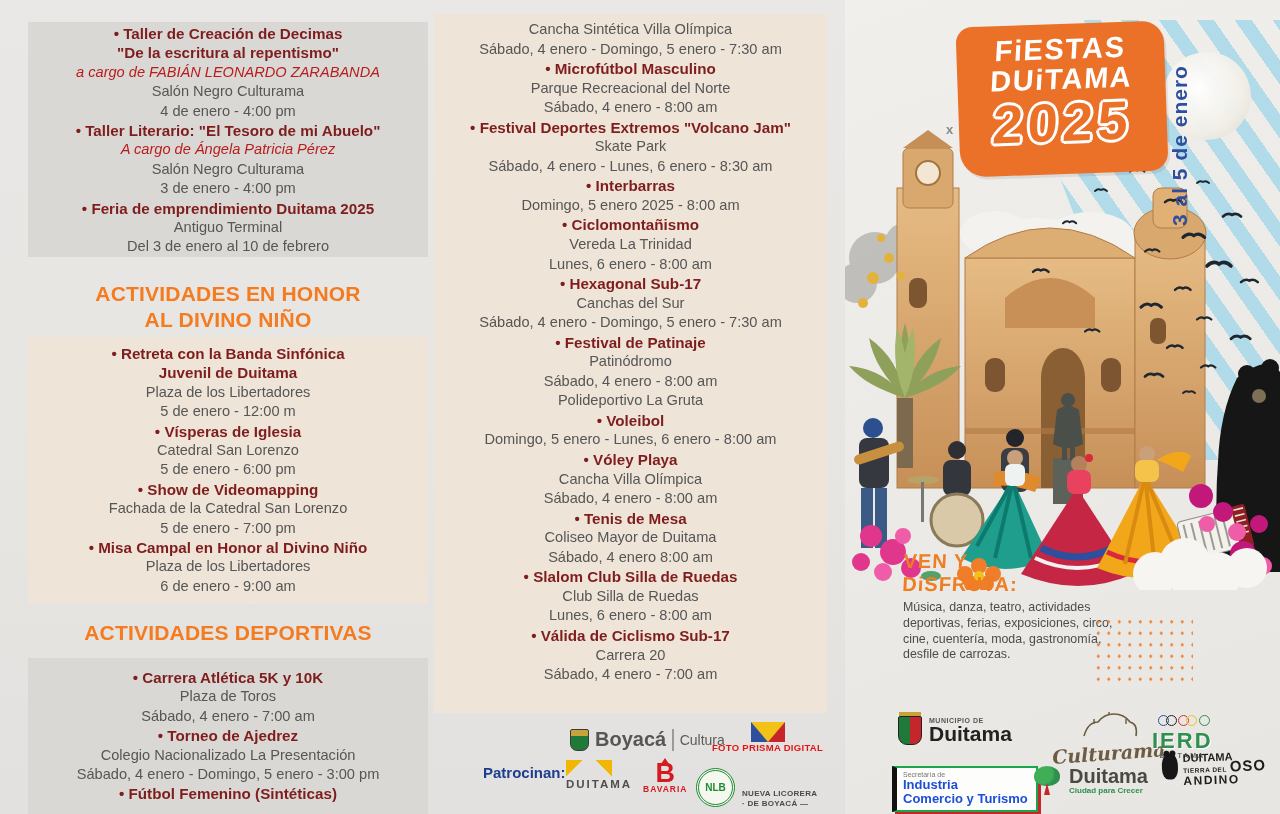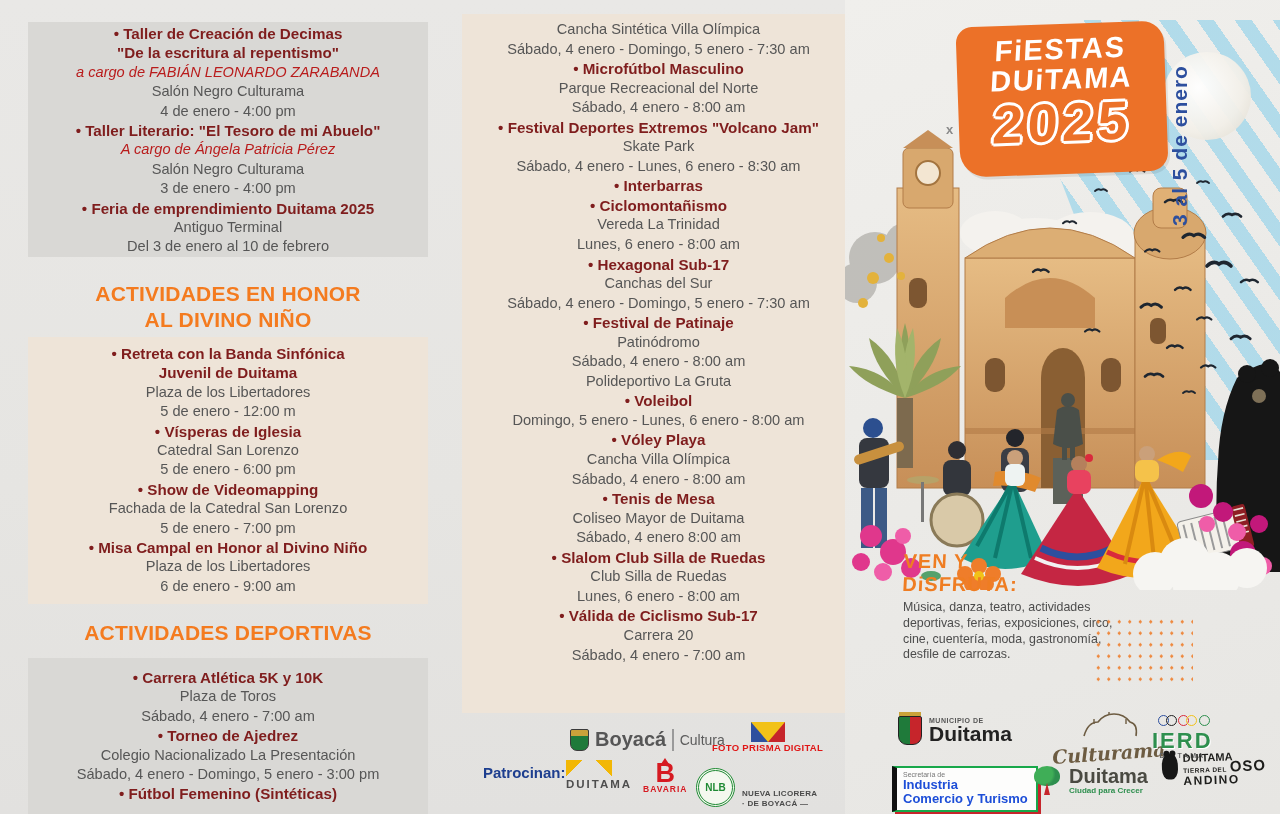--- a/index.html
+++ b/index.html
@@ -148,31 +148,32 @@
 
   <div class="line title">• Carrera Atlética 5K y 10K</div>
       <div class="line plain">Plaza de Toros</div>
       <div class="line plain">Sábado, 4 enero - 7:00 am</div>
       <div class="line title">• Torneo de Ajedrez</div>
       <div class="line plain">Colegio Nacionalizado La Presentación</div>
       <div class="line plain">Sábado, 4 enero - Domingo, 5 enero - 3:00 pm</div>
       <div class="line title">• Fútbol Femenino (Sintéticas)</div>
     </div>
 
-  <div class="abs evt-box box-beige mid" style="left:462px;top:14px;width:393px;height:699px;padding-top:6px;">
+  <div class="abs evt-box box-beige mid" style="left:434px;top:14px;width:393px;height:699px;padding-top:6px;">
 
   <div class="line plain">Cancha Sintética Villa Olímpica</div>
       <div class="line plain">Sábado, 4 enero - Domingo, 5 enero - 7:30 am</div>
       <div class="line title">• Microfútbol Masculino</div>
       <div class="line plain">Parque Recreacional del Norte</div>
       <div class="line plain">Sábado, 4 enero - 8:00 am</div>
       <div class="line title">• Festival Deportes Extremos "Volcano Jam"</div>
       <div class="line plain">Skate Park</div>
       <div class="line plain">Sábado, 4 enero - Lunes, 6 enero - 8:30 am</div>
       <div class="line title">• Interbarras</div>
+      <div class="line plain">Domingo, 5 enero 2025 - 8:00 am</div>
       <div class="line title">• Ciclomontañismo</div>
       <div class="line plain">Vereda La Trinidad</div>
       <div class="line plain">Lunes, 6 enero - 8:00 am</div>
       <div class="line title">• Hexagonal Sub-17</div>
       <div class="line plain">Canchas del Sur</div>
       <div class="line plain">Sábado, 4 enero - Domingo, 5 enero - 7:30 am</div>
       <div class="line title">• Festival de Patinaje</div>
       <div class="line plain">Patinódromo</div>
       <div class="line plain">Sábado, 4 enero - 8:00 am</div>
       <div class="line plain">Polideportivo La Gruta</div>

